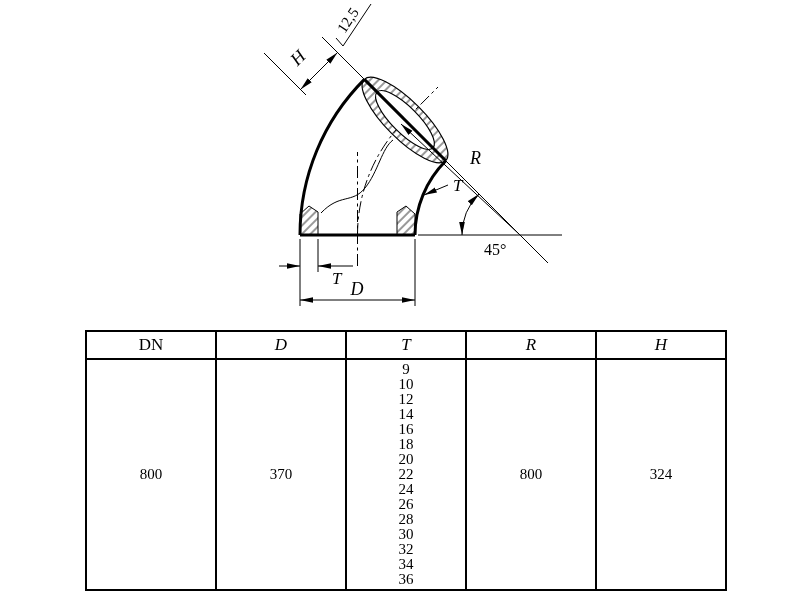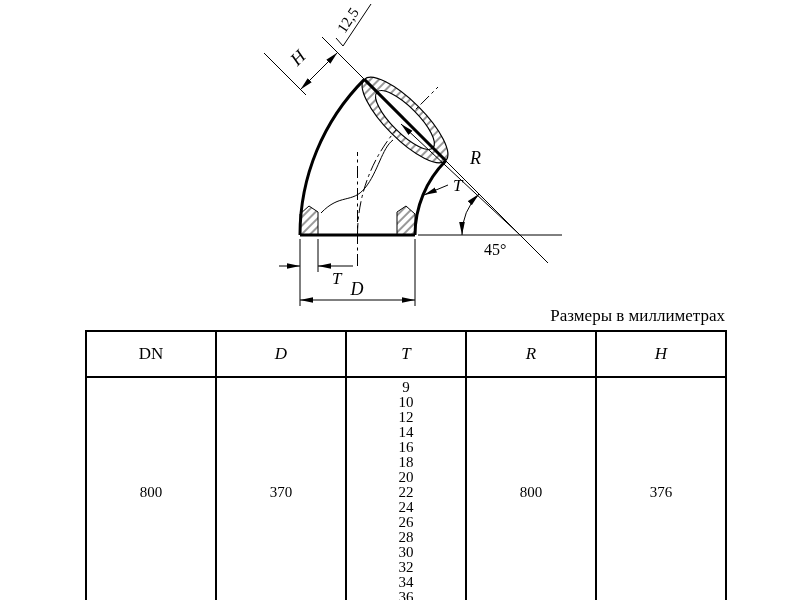--- a/index.html
+++ b/index.html
@@ -4,21 +4,21 @@
 <style>
   html,body{margin:0;padding:0;background:#fff;}
   .page{position:relative;width:800px;height:600px;background:#fff;
         font-family:"Liberation Serif",serif;color:#000;overflow:hidden;}
   svg text{font-family:"Liberation Serif",serif;fill:#000;}
   .note{position:absolute;top:306px;right:75px;font-size:17px;}
   table.dims{position:absolute;left:85px;top:330px;width:640px;
              border-collapse:collapse;table-layout:fixed;}
   table.dims th,table.dims td{border:2px solid #000;text-align:center;
              vertical-align:middle;font-weight:normal;}
-  table.dims th{height:26px;font-size:17px;padding:9px;}
+  table.dims th{height:26px;font-size:17px;padding:0;}
   table.dims td{font-size:15px;}
   th.it,td.it{font-style:italic;}
   td.tlist{white-space:pre-line;font-size:13px;line-height:15px;padding:2px 0;}
   col.c-dn,col.c-d,col.c-r,col.c-h{width:130px;}
   col.c-t{width:120px;}
 </style>
 </head>
 <body>
 
 <div class="page">
@@ -98,21 +98,20 @@
     </g>
     <text x="332" y="284" font-size="17" font-style="italic">T</text>
 
     <g stroke="#000" stroke-width="1" fill="none">
       <path d="M 415,239 L 415,306"></path>
       <path d="M 300,300 L 415,300" marker-start="url(#as)" marker-end="url(#ae)"></path>
     </g>
     <text x="357" y="295" text-anchor="middle" font-size="18" font-style="italic">D</text>
   </svg>
 
-  <div class="note">Размеры в миллиметрах</div>
 
   <table class="dims">
     <colgroup>
       <col class="c-dn">
         <col class="c-d">
         <col class="c-t">
         <col class="c-r">
         <col class="c-h">
     </colgroup>
     <thead>
@@ -137,18 +136,18 @@
 20
 22
 24
 26
 28
 30
 32
 34
 36</td>
         <td>800</td>
-        <td>376</td>
+        <td>324</td>
       </tr>
     </tbody>
   </table>
 
 </div>
 
 </body></html>

